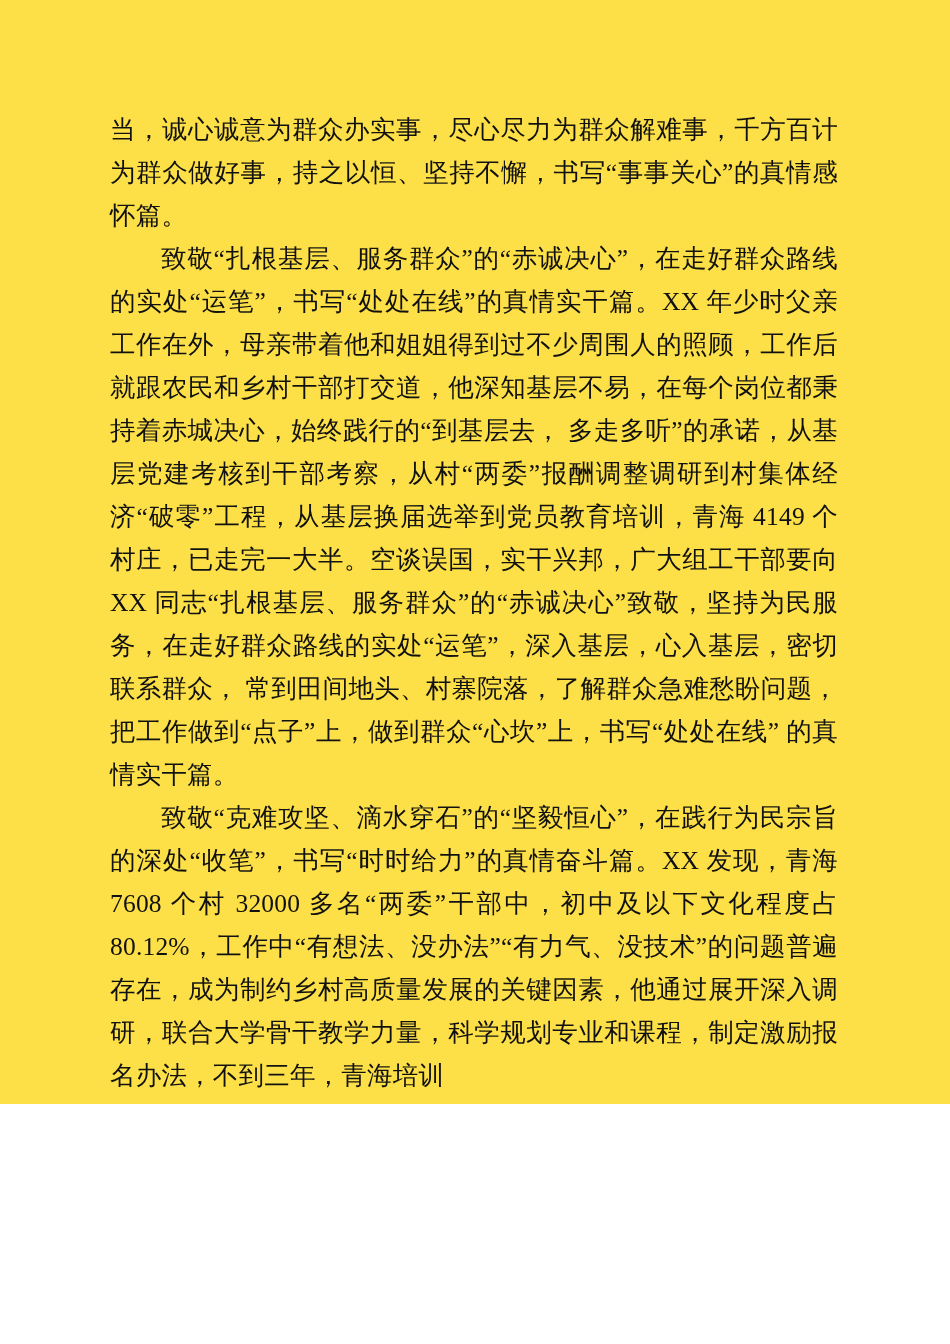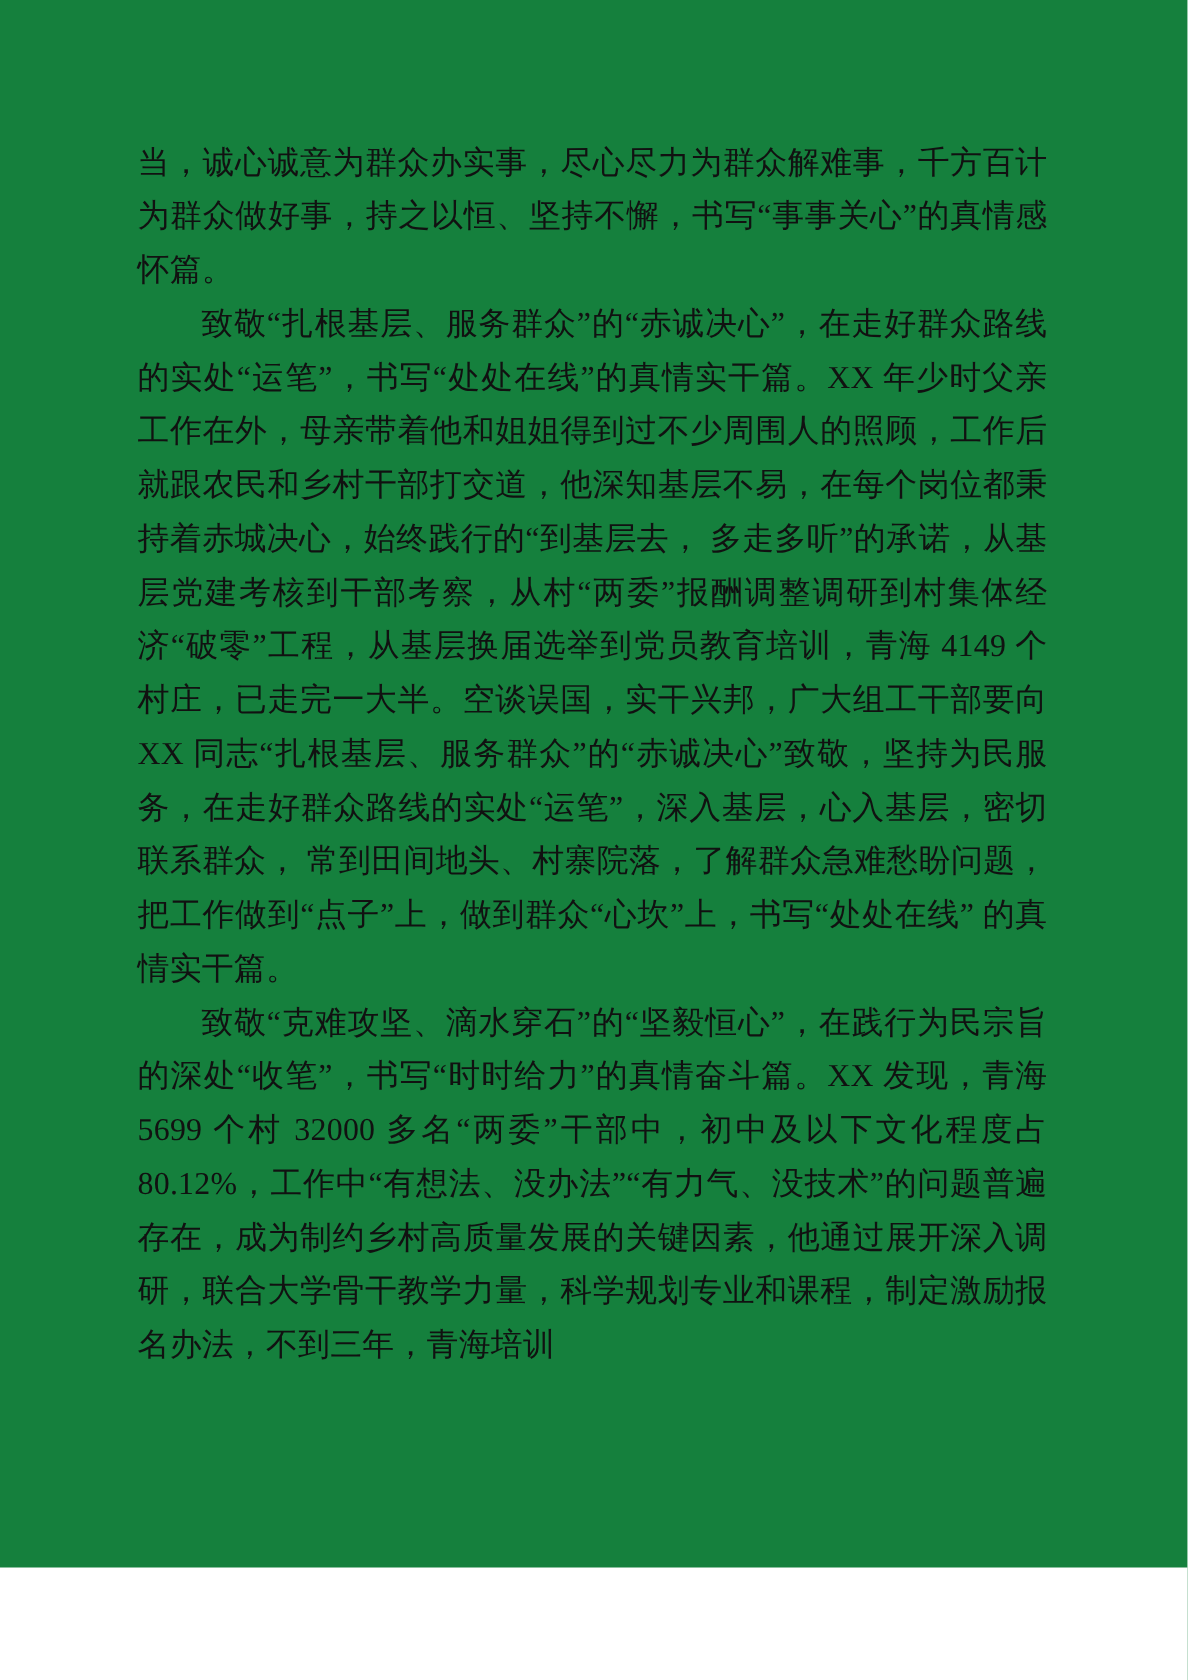--- a/index.html
+++ b/index.html
@@ -10,22 +10,22 @@
   body {
     width: 950px;
     height: 1344px;
     font-family: "Liberation Serif", "DejaVu Serif", serif;
     color: #111111;
     overflow: hidden;
   }
   .page {
     position: relative;
     width: 950px;
-    height: 1254px;
-    background: #15803d;
+    height: 1104px;
+    background: #fde047;
     box-sizing: border-box;
     padding: 108px 112px 0 110px;
   }
   .doc-body {
     font-size: 25.5px;
     line-height: 43px;
     text-align: justify;
     text-justify: inter-ideograph;
     letter-spacing: 0.2px;
   }
@@ -37,15 +37,15 @@
     text-indent: 2em;
   }
 </style>
 </head>
 <body>
 
 <div class="page">
   <div class="doc-body">
     <p>当，诚心诚意为群众办实事，尽心尽力为群众解难事，千方百计为群众做好事，持之以恒、坚持不懈，书写“事事关心”的真情感怀篇。</p>
     <p class="indent">致敬“扎根基层、服务群众”的“赤诚决心”，在走好群众路线的实处“运笔”，书写“处处在线”的真情实干篇。XX 年少时父亲工作在外，母亲带着他和姐姐得到过不少周围人的照顾，工作后就跟农民和乡村干部打交道，他深知基层不易，在每个岗位都秉持着赤城决心，始终践行的“到基层去， 多走多听”的承诺，从基层党建考核到干部考察，从村“两委”报酬调整调研到村集体经济“破零”工程，从基层换届选举到党员教育培训，青海 4149 个村庄，已走完一大半。空谈误国，实干兴邦，广大组工干部要向 XX 同志“扎根基层、服务群众”的“赤诚决心”致敬，坚持为民服务，在走好群众路线的实处“运笔”，深入基层，心入基层，密切联系群众， 常到田间地头、村寨院落，了解群众急难愁盼问题，把工作做到“点子”上，做到群众“心坎”上，书写“处处在线” 的真情实干篇。</p>
-    <p class="indent">致敬“克难攻坚、滴水穿石”的“坚毅恒心”，在践行为民宗旨的深处“收笔”，书写“时时给力”的真情奋斗篇。XX 发现，青海 5699 个村 32000 多名“两委”干部中，初中及以下文化程度占 80.12%，工作中“有想法、没办法”“有力气、没技术”的问题普遍存在，成为制约乡村高质量发展的关键因素，他通过展开深入调研，联合大学骨干教学力量，科学规划专业和课程，制定激励报名办法，不到三年，青海培训</p>
+    <p class="indent">致敬“克难攻坚、滴水穿石”的“坚毅恒心”，在践行为民宗旨的深处“收笔”，书写“时时给力”的真情奋斗篇。XX 发现，青海 7608 个村 32000 多名“两委”干部中，初中及以下文化程度占 80.12%，工作中“有想法、没办法”“有力气、没技术”的问题普遍存在，成为制约乡村高质量发展的关键因素，他通过展开深入调研，联合大学骨干教学力量，科学规划专业和课程，制定激励报名办法，不到三年，青海培训</p>
   </div>
 </div>
 
 </body></html>

